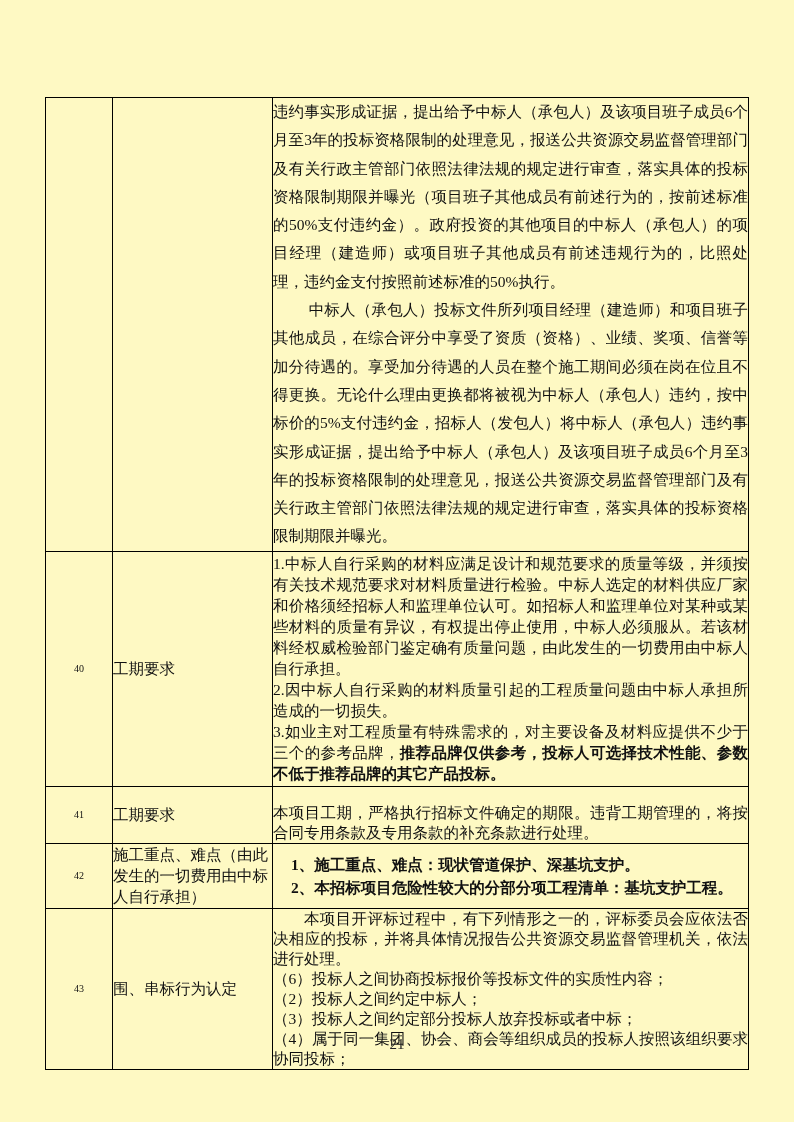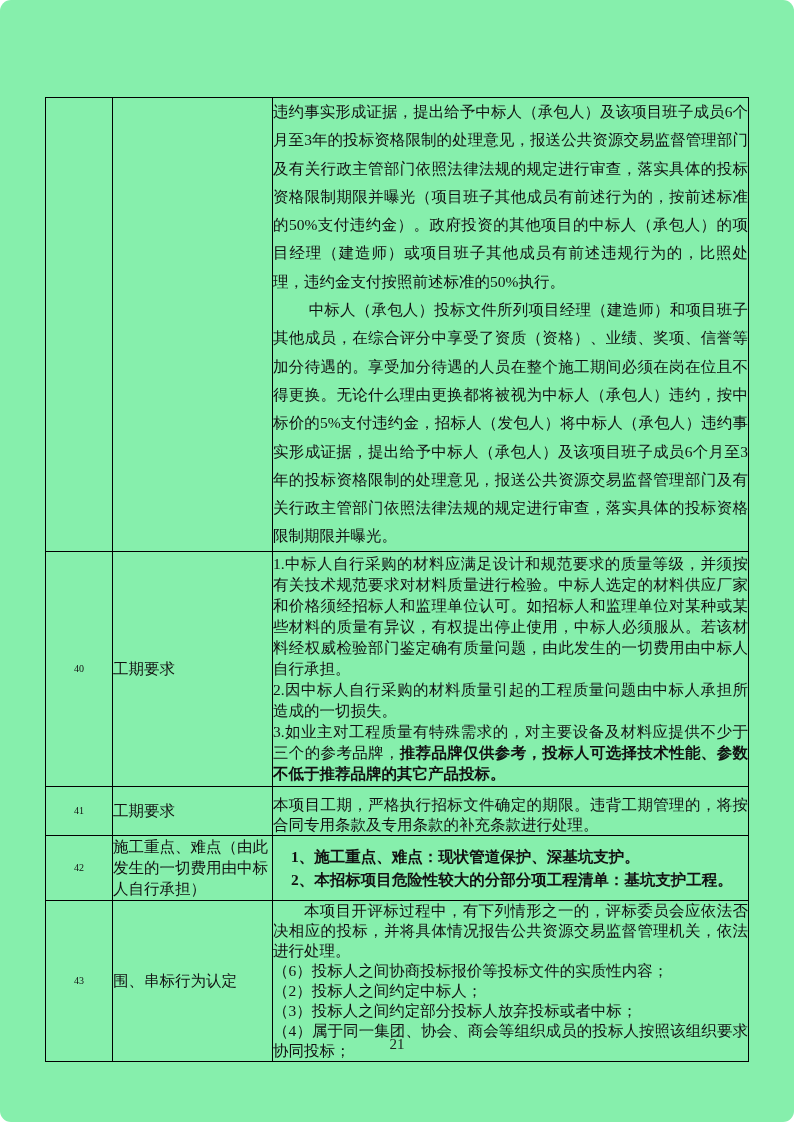--- a/index.html
+++ b/index.html
@@ -10,22 +10,21 @@
   body {
     width: 794px;
     height: 1122px;
     position: relative;
     font-family: "Liberation Serif", "DejaVu Serif", serif;
     color: #111111;
   }
   .sheet {
     position: absolute;
     inset: 0;
-    background: #86efac;
-    border-radius: 11px;
+    background: #fef9c3;
   }
   table.doc {
     position: absolute;
     left: 45px;
     top: 97px;
     width: 703px;
     border-collapse: collapse;
     table-layout: fixed;
   }
   table.doc td {
@@ -58,21 +57,21 @@
     padding: 2px 3px 2px 5px;
     font-size: 15.5px;
     text-align: justify;
   }
   .content-cell p {
     margin: 0;
     word-break: break-all;
   }
   tr.r0 .content-cell p  { line-height: 28.3px; }
   tr.r40 .content-cell p { line-height: 21px; }
-  tr.r41 .content-cell   { padding-top: 8px; }
+  tr.r41 .content-cell   { padding-top: 16px; }
   tr.r41 .content-cell p { line-height: 20px; }
   tr.r42 .content-cell   { vertical-align: middle; font-weight: bold; }
   tr.r42 .content-cell p { line-height: 23px; padding-left: 18px; }
   tr.r43 .content-cell p { line-height: 20px; }
 
   .indent2 { text-indent: 2.3em; }
   .indent2s { text-indent: 2em; }
   .content-cell b { font-weight: 700; }
 
   .footer {

